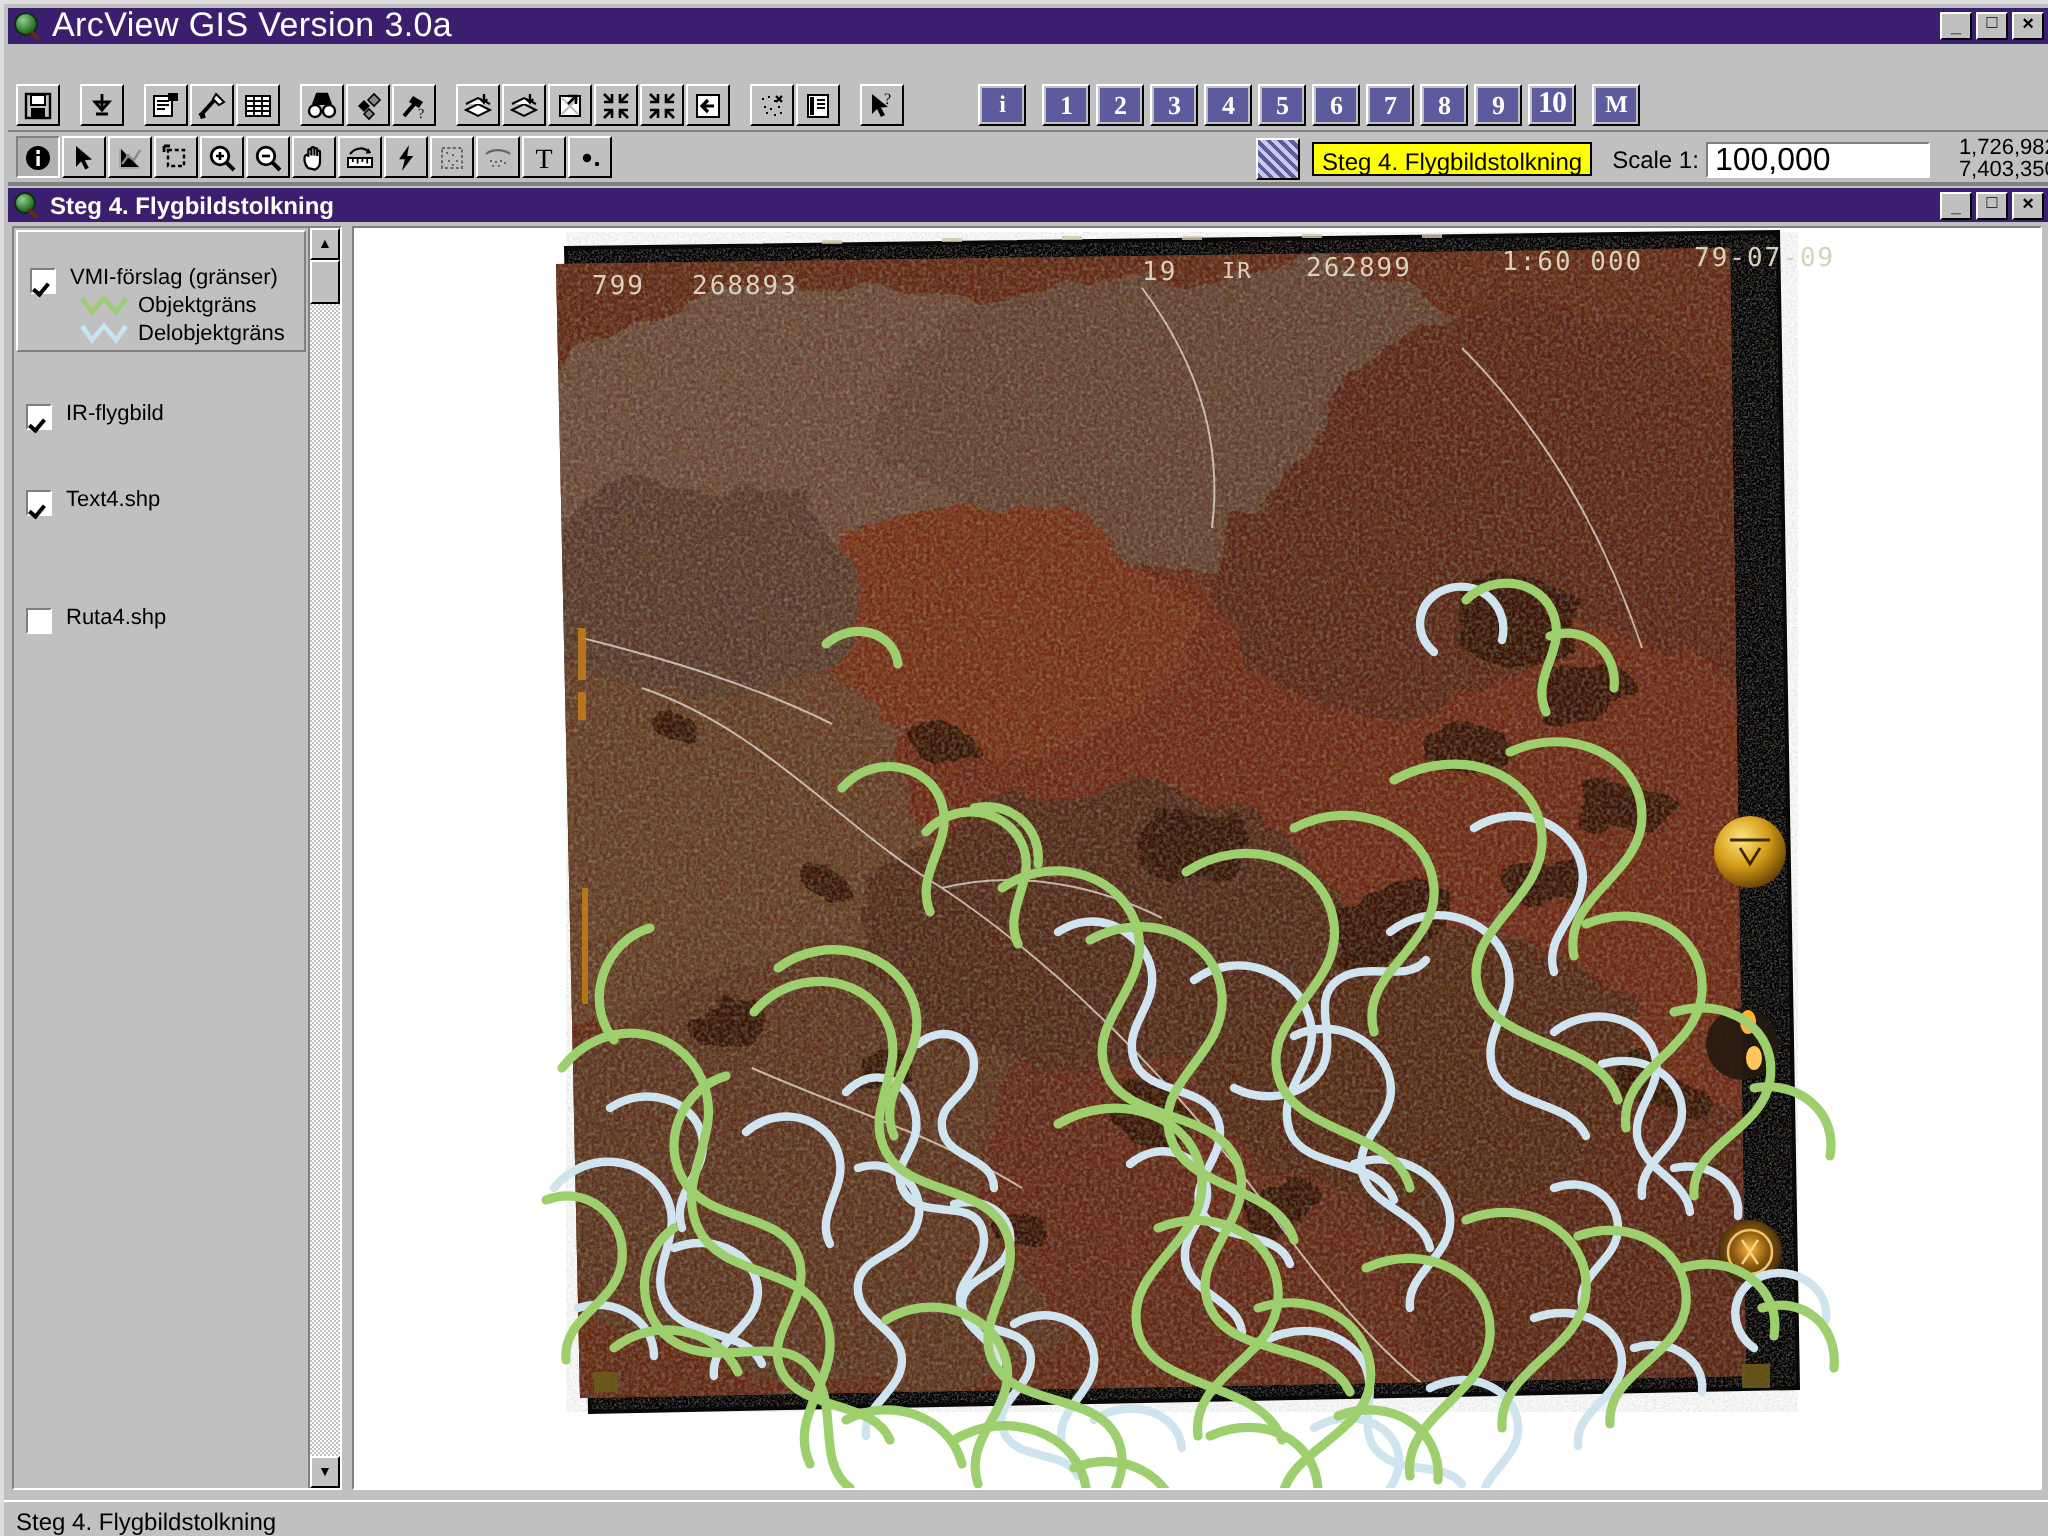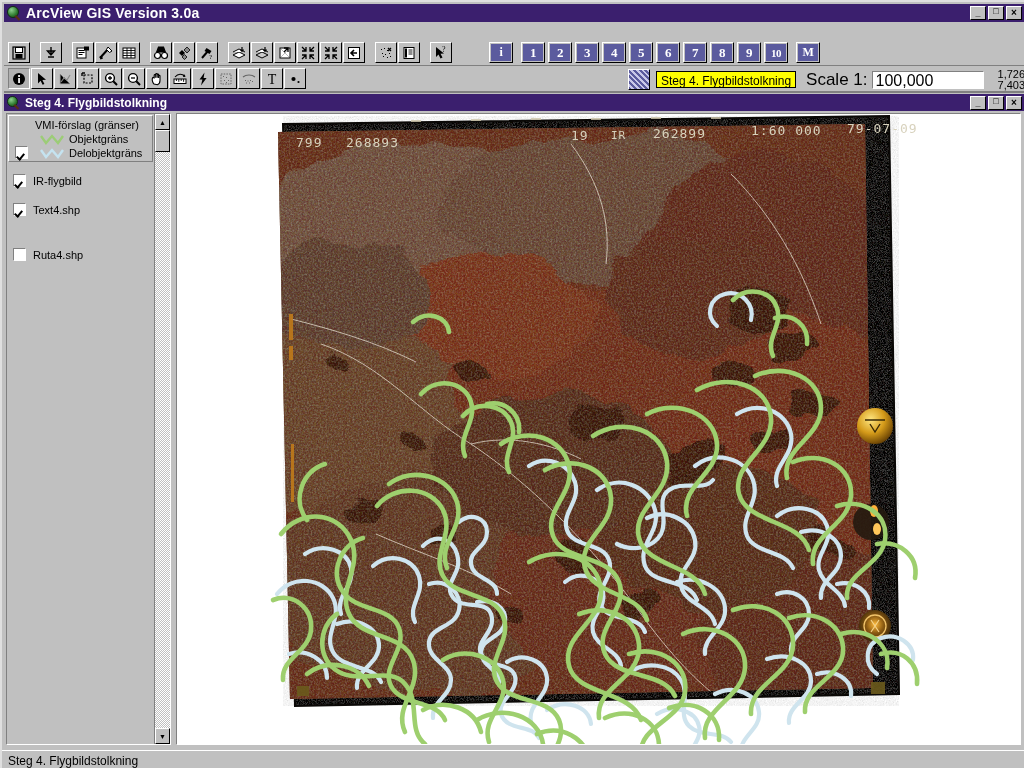--- a/index.html
+++ b/index.html
@@ -46,22 +46,22 @@
     background: radial-gradient(circle at 35% 30%, #8fd08f 0%, #2f7a2f 60%, #13401a 100%);
     border: 1px solid #103010;
     box-sizing: border-box;
   }
   .globe-handle {
     position: absolute; left: 10px; top: 10px;
     width: 6px; height: 2px; background: #5a3010;
     transform: rotate(45deg); transform-origin: 0 0;
   }
   .titlebar .tb-title {
-    font-size: 14px;
-    font-weight: bold;
+    font-size: 17px;
+    font-weight: normal;
     letter-spacing: 0.2px;
     white-space: nowrap;
   }
   .titlebar .tb-buttons {
     margin-left: auto;
     margin-right: 2px;
     display: flex;
     gap: 2px;
   }
   .winbtn {
@@ -162,21 +162,21 @@
   .numbtn .inner {
     width: 100%; height: 100%;
     background: #5b5b9e;
     color: #ffffff;
     font-size: 13px;
     font-weight: bold;
     display: flex; align-items: center; justify-content: center;
     font-family: "Liberation Serif", serif;
     letter-spacing: -0.5px;
   }
-  .numbtn .inner.small { font-size: 11px; }
+  .numbtn .inner.small { font-size: 15px; }
   .numbtn .inner.circ { font-family: "Liberation Serif", serif; font-size: 12px; }
 
   
   #statusstrip {
     position: absolute;
     left: 626px; top: 66px;
     height: 23px;
     display: flex;
     align-items: center;
   }
@@ -195,21 +195,21 @@
     border: 1px solid #000000;
     font-size: 12px;
     color: #000;
     padding: 1px 4px 2px 4px;
     height: 17px;
     line-height: 16px;
     box-sizing: border-box;
     white-space: nowrap;
   }
   #scalelabel {
-    font-size: 17px; color: #000;
+    font-size: 12px; color: #000;
     margin-left: 10px; margin-right: 4px;
     white-space: nowrap;
   }
   #scalebox {
     width: 112px; height: 18px;
     box-sizing: border-box;
     border-top: 1px solid #808080;
     border-left: 1px solid #808080;
     border-right: 1px solid #ffffff;
     border-bottom: 1px solid #ffffff;
@@ -265,23 +265,23 @@
     background: #c0c0c0;
   }
   #toclist {
     position: absolute;
     left: 0; top: 0;
     width: 148px; height: 100%;
     overflow: hidden;
   }
   .layer {
     position: relative;
-    padding: 3px 2px 2px 2px;
+    padding: 17px 2px 2px 2px;
     display: flex;
-    align-items: flex-end;
+    align-items: flex-start;
   }
   .layer.active {
     border-top: 1px solid #ffffff;
     border-left: 1px solid #ffffff;
     border-right: 1px solid #808080;
     border-bottom: 1px solid #808080;
     background: #c0c0c0;
     margin: 1px 2px 1px 1px;
   }
   .chk {

